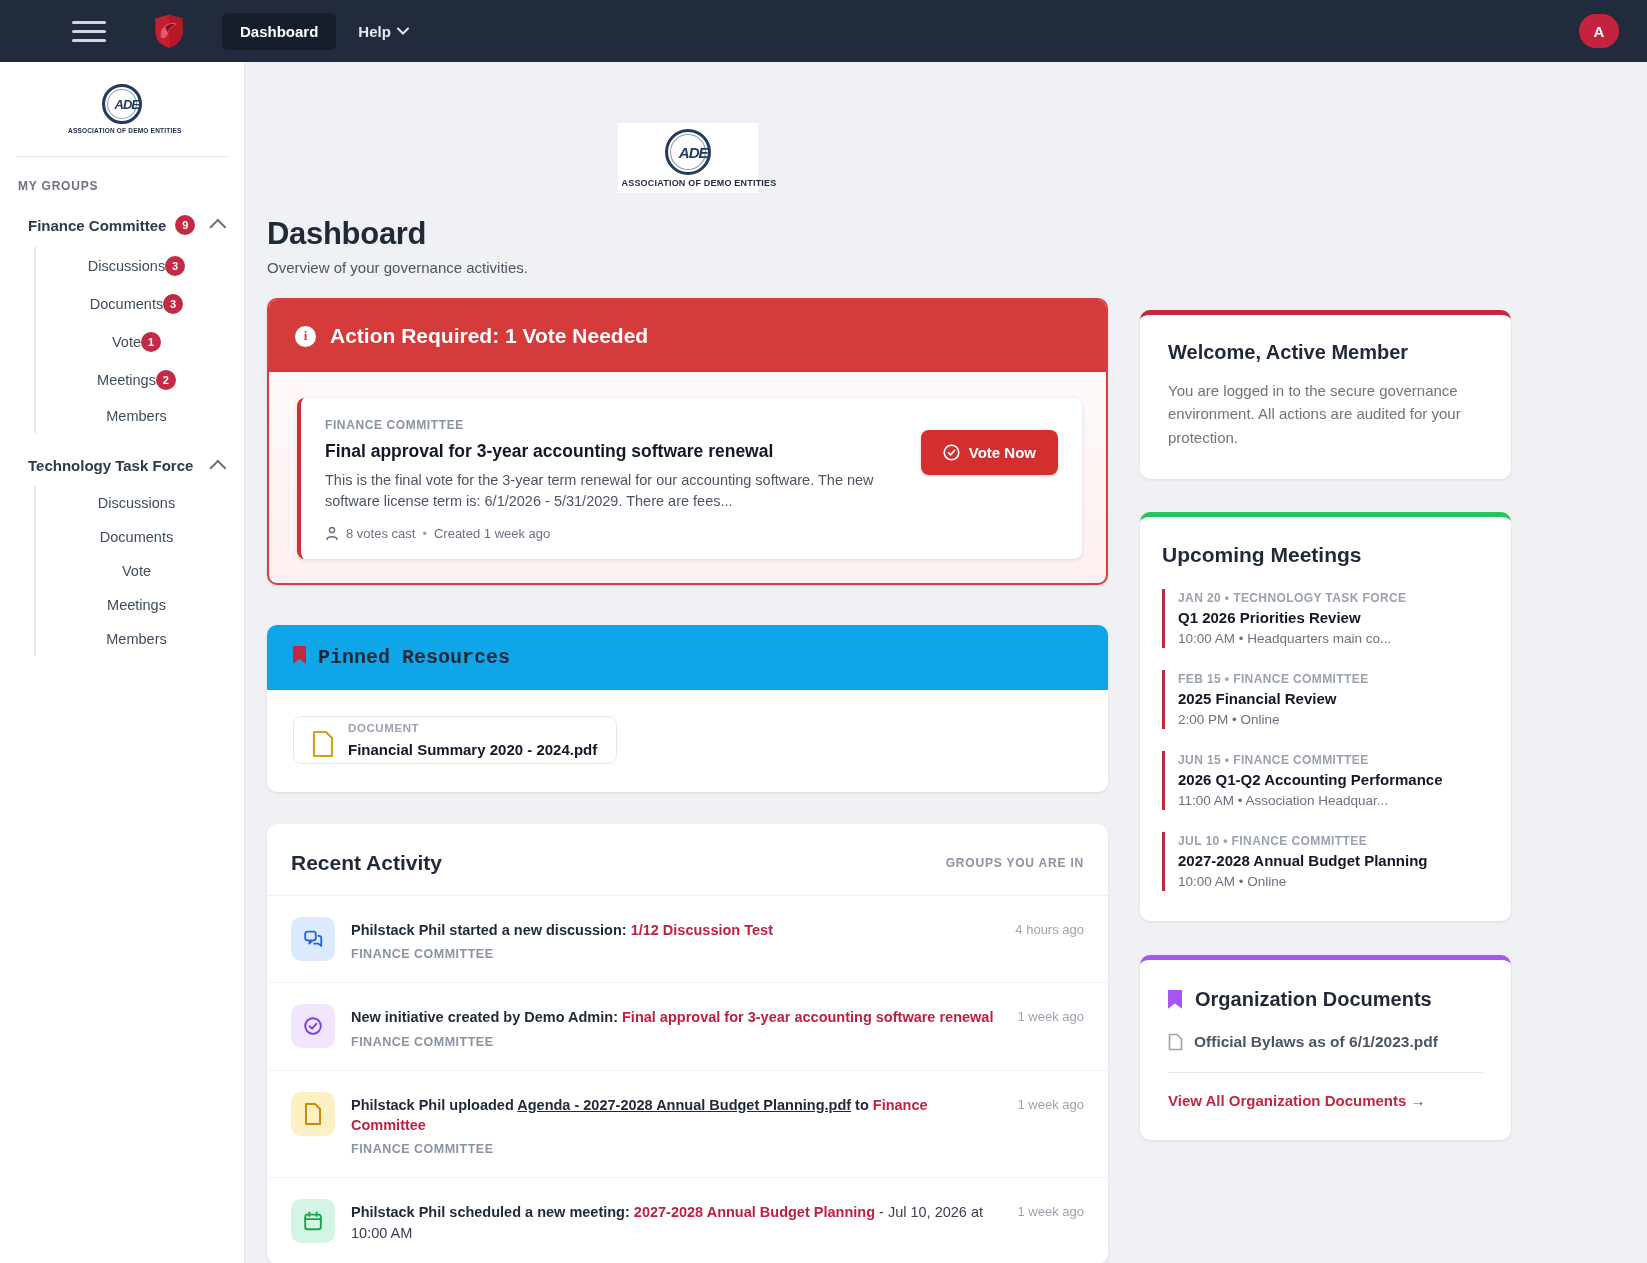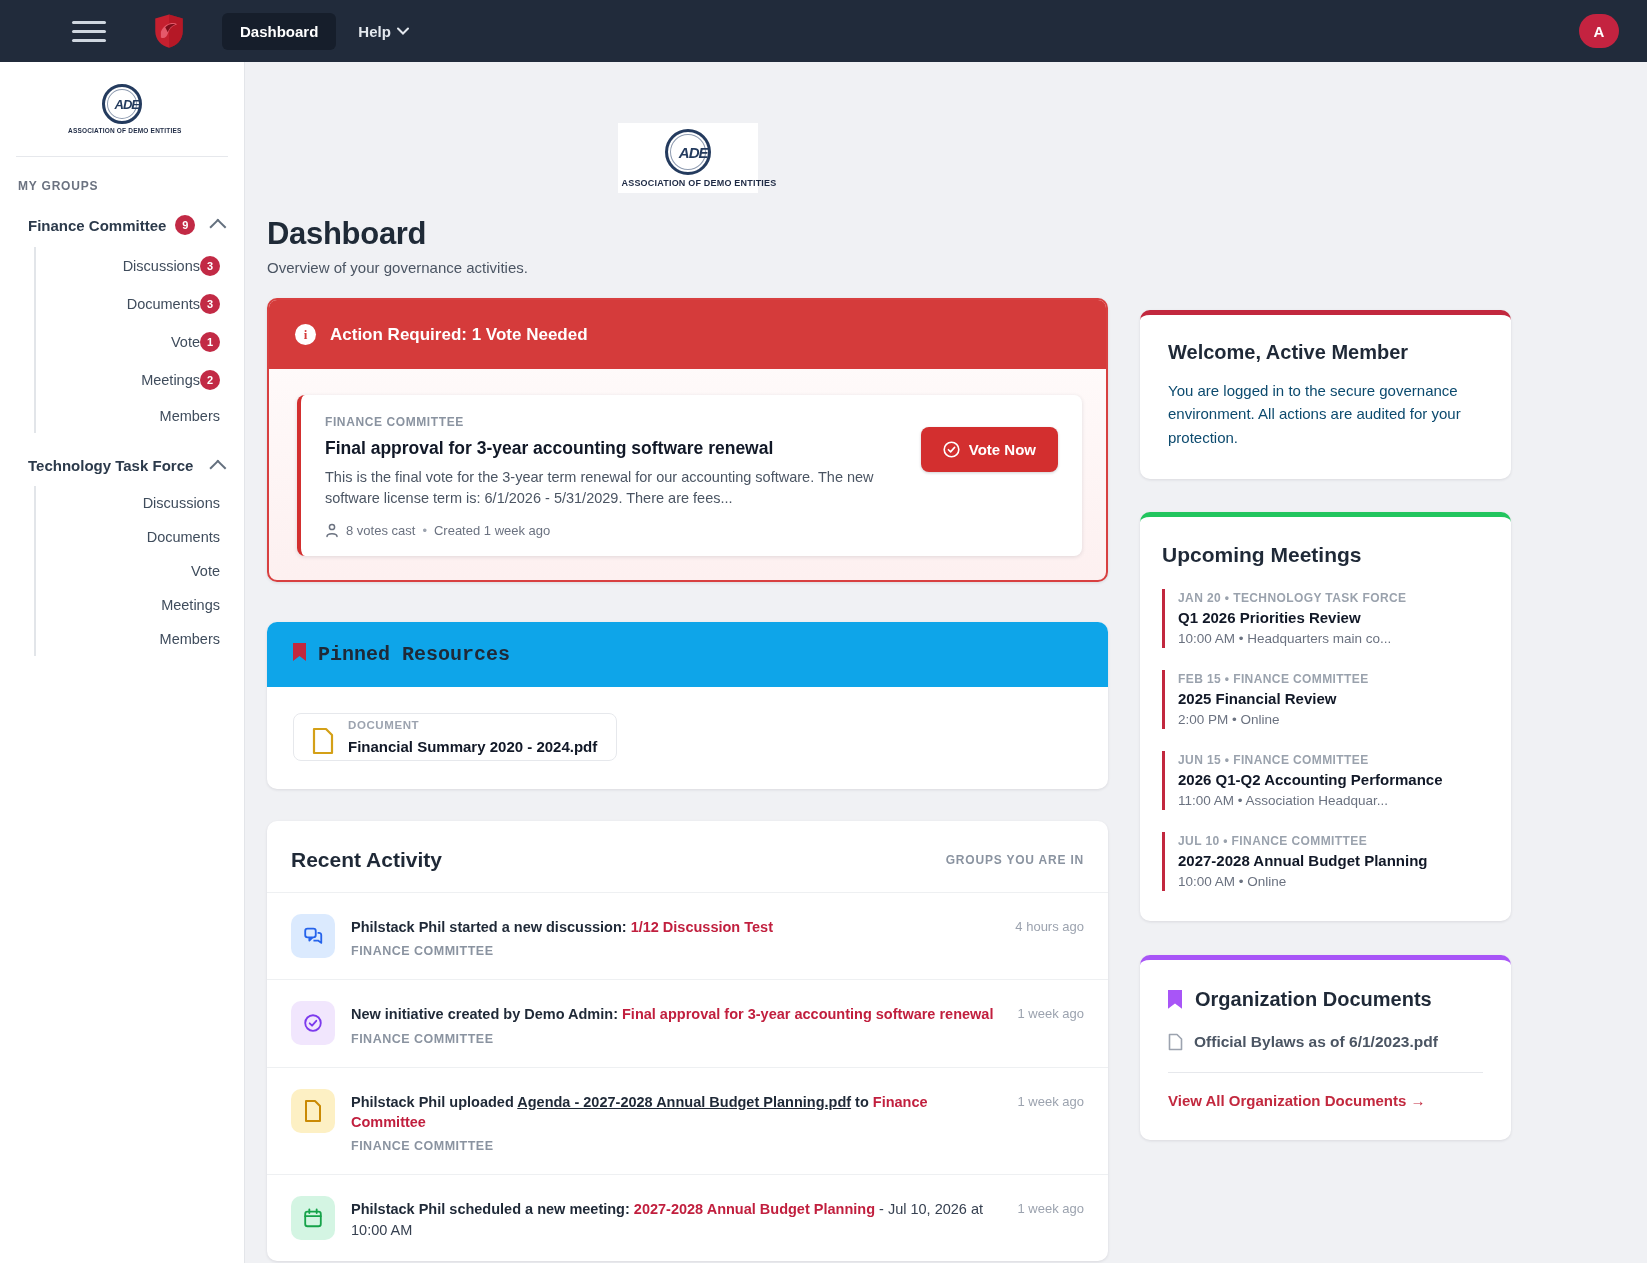--- a/index.html
+++ b/index.html
@@ -48,42 +48,42 @@
   .group-head { display:flex; align-items:center; gap:9px; padding:6px 2px 6px 12px; cursor:pointer; }
   .group-name { font-size:15px; font-weight:700; color:#2c3a4b; }
   .badge {
     min-width:20px; height:20px; padding:0 5px; border-radius:10px; background:#c22a45; color:#fff;
     font-size:11px; font-weight:700; display:inline-flex; align-items:center; justify-content:center;
   }
   .badge:empty { display:none; }
   .chev-up { margin-left:auto; width:12px; height:12px; border-left:2px solid #64707e; border-top:2px solid #64707e; transform:rotate(45deg) translateY(3px); }
   .group-items { border-left:2px solid #e2e5e9; margin:6px 0 18px 18px; padding-left:0; }
   .side-item {
-    display:flex; align-items:center; justify-content:flex-end;
+    display:flex; align-items:center; justify-content:center;
     padding:9px 8px 9px 17px; font-size:14.5px; color:#3f4c5c; cursor:pointer; border-radius:6px;
   }
 
   
   .main-col { width:863px; padding:0 0 0 22px; }
   .main-logo { width:140px; margin:61px auto 0 auto; background:#fff; text-align:center; padding:6px 4px 5px; }
   .main-logo .ade-caption { font-size:9px; }
   .page-title { font-size:31px; font-weight:800; color:#1f2a37; margin-top:23px; letter-spacing:-.3px; }
   .page-subtitle { font-size:15px; color:#4b5563; margin-top:7px; }
 
   .content-card { width:841px; border-radius:10px; box-shadow:0 1px 3px rgba(16,24,40,.10); }
 
   
   .alert { margin-top:22px; border:2px solid #d84040; overflow:hidden; background:linear-gradient(180deg,#fffdfd 0%,#fdf0f0 100%); }
   .alert-header { background:#d53b3b; color:#fff; display:flex; align-items:center; gap:14px; padding:24px 26px; }
   .info-icon {
     width:21px; height:21px; border-radius:50%; background:#fff; color:#d53b3b;
     font-weight:700; font-size:13px; font-family:"Liberation Serif",serif;
     display:flex; align-items:center; justify-content:center; flex:none;
   }
-  .alert-title { font-size:17px; font-weight:700; }
+  .alert-title { font-size:21px; font-weight:700; }
   .alert-body { padding:26px 24px 24px 28px; }
   .vote-card {
     background:#fff; border-radius:8px; border-left:4px solid #d32f2f;
     box-shadow:0 1px 4px rgba(16,24,40,.12); padding:20px 24px 18px 24px;
     display:flex; align-items:flex-start; gap:18px;
   }
   .vote-info { flex:1; }
   .eyebrow { font-size:12px; font-weight:700; color:#8a93a0; letter-spacing:.6px; }
   .vote-title { font-size:17.5px; font-weight:700; color:#111827; margin-top:9px; }
   .vote-desc { font-size:14.5px; color:#4b5563; line-height:1.45; margin-top:8px; max-width:570px; }
@@ -129,21 +129,21 @@
   .act-line .suffix { color:#374151; }
   .act-group { font-size:12.5px; font-weight:600; color:#8a93a0; letter-spacing:.5px; margin-top:7px; }
   .act-group:empty { display:none; }
   .act-time { font-size:13px; color:#9ca3af; padding-top:5px; white-space:nowrap; }
 
   
   .right-col { width:371px; margin-left:32px; padding-top:248px; }
   .aside-card { background:#fff; border-radius:10px; box-shadow:0 1px 3px rgba(16,24,40,.10); }
   .welcome { border-top:5px solid #c2283e; padding:26px 28px 30px 28px; }
   .welcome-title { font-size:20px; font-weight:700; color:#1f2937; }
-  .welcome-body { font-size:15px; color:#0c4a6e; line-height:1.55; margin-top:15px; }
+  .welcome-body { font-size:15px; color:#737373; line-height:1.55; margin-top:15px; }
 
   .meetings { border-top:5px solid #22c55e; margin-top:33px; padding:26px 28px 8px 22px; }
   .meetings-title { font-size:21px; font-weight:700; color:#1f2937; margin-bottom:22px; }
   .meeting-item { border-left:3px solid #c2283e; padding:2px 0 2px 13px; margin-bottom:22px; cursor:pointer; }
   .meeting-meta { font-size:12px; font-weight:700; color:#9aa2ad; letter-spacing:.4px; }
   .meeting-name { font-size:15px; font-weight:700; color:#111827; margin-top:4px; }
   .meeting-when { font-size:13.5px; color:#6b7280; margin-top:5px; }
 
   .org-docs { border-top:5px solid #a855f7; margin-top:34px; padding:28px 28px 30px 28px; }
   .org-docs-head { display:flex; align-items:center; gap:13px; }

